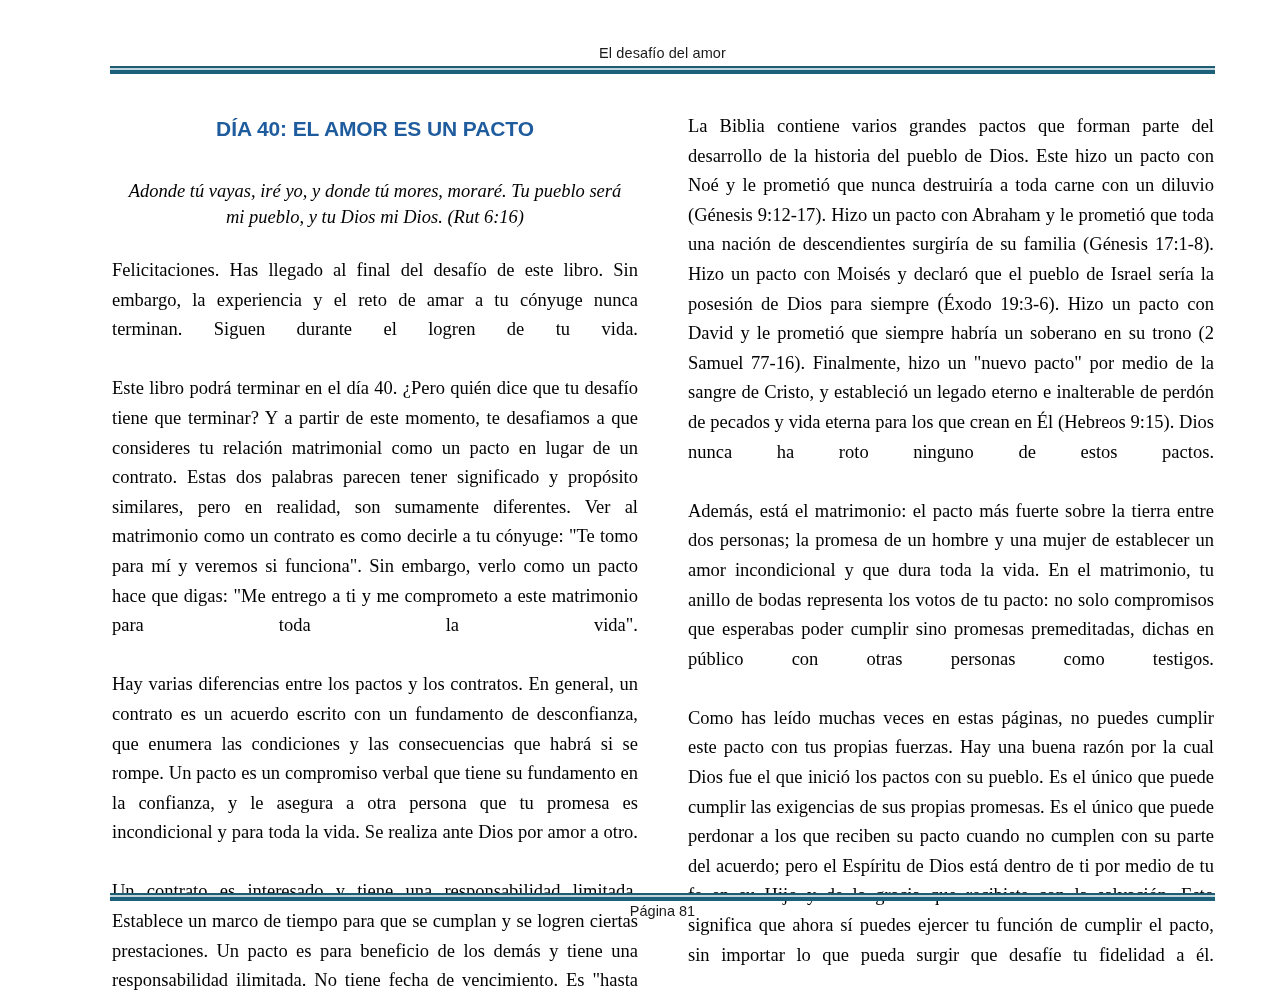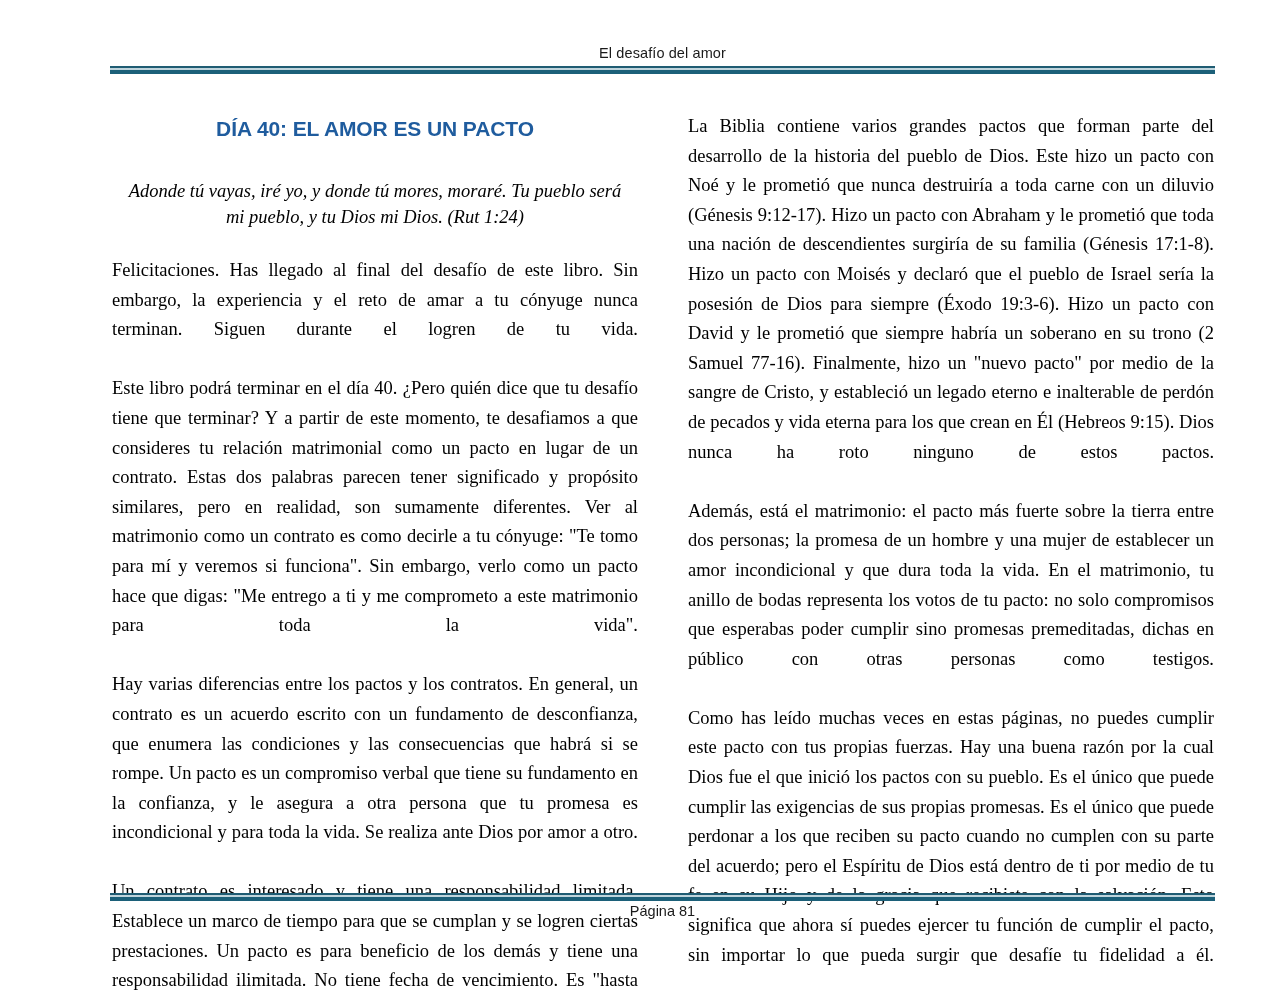--- a/index.html
+++ b/index.html
@@ -165,21 +165,21 @@
     <div class="rule-gap"></div>
     <div class="rule-thick-bottom"></div>
   </div>
 
   <div class="columns">
 
     <div class="column col-left">
 
       <h1 class="day-title">DÍA 40: EL AMOR ES UN PACTO</h1>
 
-      <div class="epigraph">Adonde tú vayas, iré yo, y donde tú mores, moraré. Tu pueblo será mi pueblo, y tu Dios mi Dios. (Rut 1:24)</div>
+      <div class="epigraph">Adonde tú vayas, iré yo, y donde tú mores, moraré. Tu pueblo será mi pueblo, y tu Dios mi Dios. (Rut 6:16)</div>
 
       <div class="body-text">
         <p>Felicitaciones. Has llegado al final del desafío de este libro. Sin embargo, la experiencia y el reto de amar a tu cónyuge nunca terminan. Siguen durante el logren de tu vida.</p>
         <p>Este libro podrá terminar en el día 40. ¿Pero quién dice que tu desafío tiene que terminar? Y a partir de este momento, te desafiamos a que consideres tu relación matrimonial como un pacto en lugar de un contrato. Estas dos palabras parecen tener significado y propósito similares, pero en realidad, son sumamente diferentes. Ver al matrimonio como un contrato es como decirle a tu cónyuge: "Te tomo para mí y veremos si funciona". Sin embargo, verlo como un pacto hace que digas: "Me entrego a ti y me comprometo a este matrimonio para toda la vida".</p>
         <p>Hay varias diferencias entre los pactos y los contratos. En general, un contrato es un acuerdo escrito con un fundamento de desconfianza, que enumera las condiciones y las consecuencias que habrá si se rompe. Un pacto es un compromiso verbal que tiene su fundamento en la confianza, y le asegura a otra persona que tu promesa es incondicional y para toda la vida. Se realiza ante Dios por amor a otro.</p>
         <p>Un contrato es interesado y tiene una responsabilidad limitada. Establece un marco de tiempo para que se cumplan y se logren ciertas prestaciones. Un pacto es para beneficio de los demás y tiene una responsabilidad ilimitada. No tiene fecha de vencimiento. Es "hasta que  la muerte nos separe". Un contrato puede romperse de común acuerdo. Un pacto está hecho para que sea inquebrantable.</p>
       </div>
 
     </div>
 

